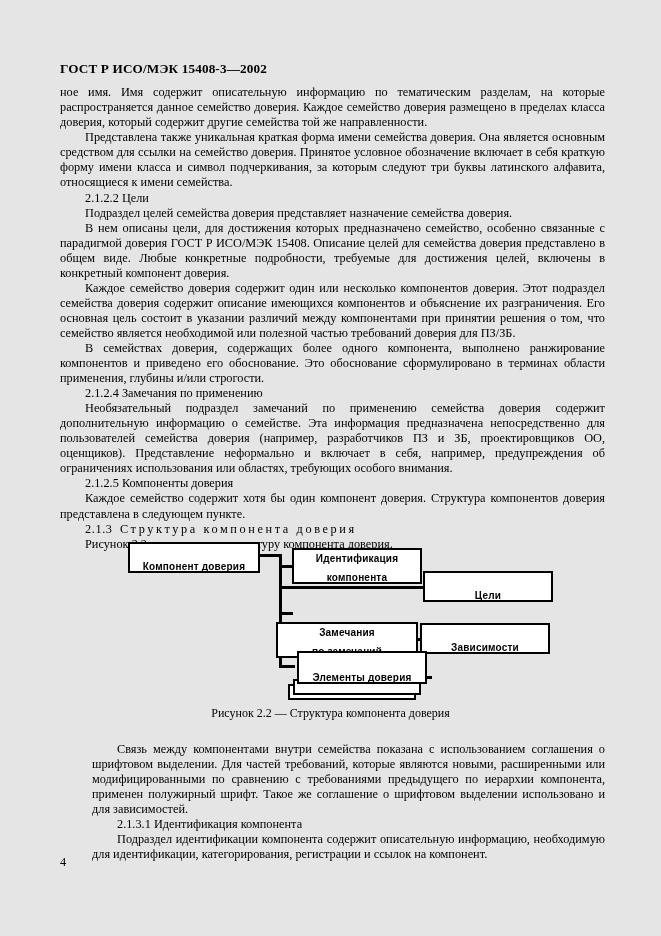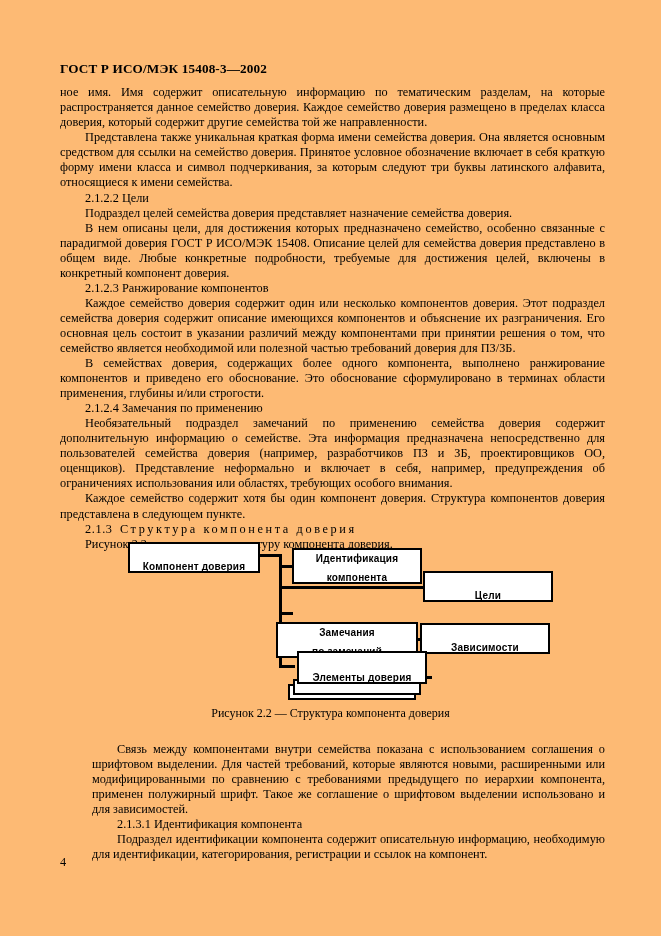--- a/index.html
+++ b/index.html
@@ -10,21 +10,21 @@
   }
   body {
     font-family: "Liberation Serif", "DejaVu Serif", serif;
     color: #000000;
   }
   #page {
     position: relative;
     width: 661px;
     height: 936px;
     margin: 0 auto;
-    background: #fdba74;
+    background: #e5e5e5;
     overflow: hidden;
   }
   .content {
     position: absolute;
     left: 60px;
     top: 0;
     width: 545px;
   }
   .doc-header {
     margin-top: 62px;
@@ -134,25 +134,25 @@
   <div class="content">
 
     <div class="doc-header">ГОСТ Р ИСО/МЭК 15408-3—2002</div>
 
     <div class="body-text">
       <p class="para cont">ное имя. Имя содержит описательную информацию по тематическим разделам, на которые распространяется данное семейство доверия. Каждое семейство доверия размещено в пределах класса доверия, который содержит другие семейства той же направленности.</p>
       <p class="para indent">Представлена также уникальная краткая форма имени семейства доверия. Она является основным средством для ссылки на семейство доверия. Принятое условное обозначение включает в себя краткую форму имени класса и символ подчеркивания, за которым следуют три буквы латинского алфавита, относящиеся к имени семейства.</p>
       <p class="para indent">2.1.2.2 Цели</p>
       <p class="para indent">Подраздел целей семейства доверия представляет назначение семейства доверия.</p>
       <p class="para indent">В нем описаны цели, для достижения которых предназначено семейство, особенно связанные с парадигмой доверия ГОСТ Р ИСО/МЭК 15408. Описание целей для семейства доверия представлено в общем виде. Любые конкретные подробности, требуемые для достижения целей, включены в конкретный компонент доверия.</p>
-      <p class="para indent">2.1.2.3 Ранжирование компонентов</p>
       <p class="para indent">Каждое семейство доверия содержит один или несколько компонентов доверия. Этот подраздел семейства доверия содержит описание имеющихся компонентов и объяснение их разграничения. Его основная цель состоит в указании различий между компонентами при принятии решения о том, что семейство является необходимой или полезной частью требований доверия для ПЗ/ЗБ.</p>
       <p class="para indent">В семействах доверия, содержащих более одного компонента, выполнено ранжирование компонентов и приведено его обоснование. Это обоснование сформулировано в терминах области применения, глубины и/или строгости.</p>
       <p class="para indent">2.1.2.4 Замечания по применению</p>
       <p class="para indent">Необязательный подраздел замечаний по применению семейства доверия содержит дополнительную информацию о семействе. Эта информация предназначена непосредственно для пользователей семейства доверия (например, разработчиков ПЗ и ЗБ, проектировщиков ОО, оценщиков). Представление неформально и включает в себя, например, предупреждения об ограничениях использования или областях, требующих особого внимания.</p>
+      <p class="para indent">2.1.2.5 Компоненты доверия</p>
       <p class="para indent">Каждое семейство содержит хотя бы один компонент доверия. Структура компонентов доверия представлена в следующем пункте.</p>
 
       <p class="para spaced-heading"><span>2.1.3</span>&nbsp;&nbsp;<span class="sp-word">Структура компонента доверия</span></p>
 
       <p class="para indent">Рисунок 2.2 иллюстрирует структуру компонента доверия.</p>
     </div>
   </div>
 
   <div class="figure">
     <div class="fig-canvas">

